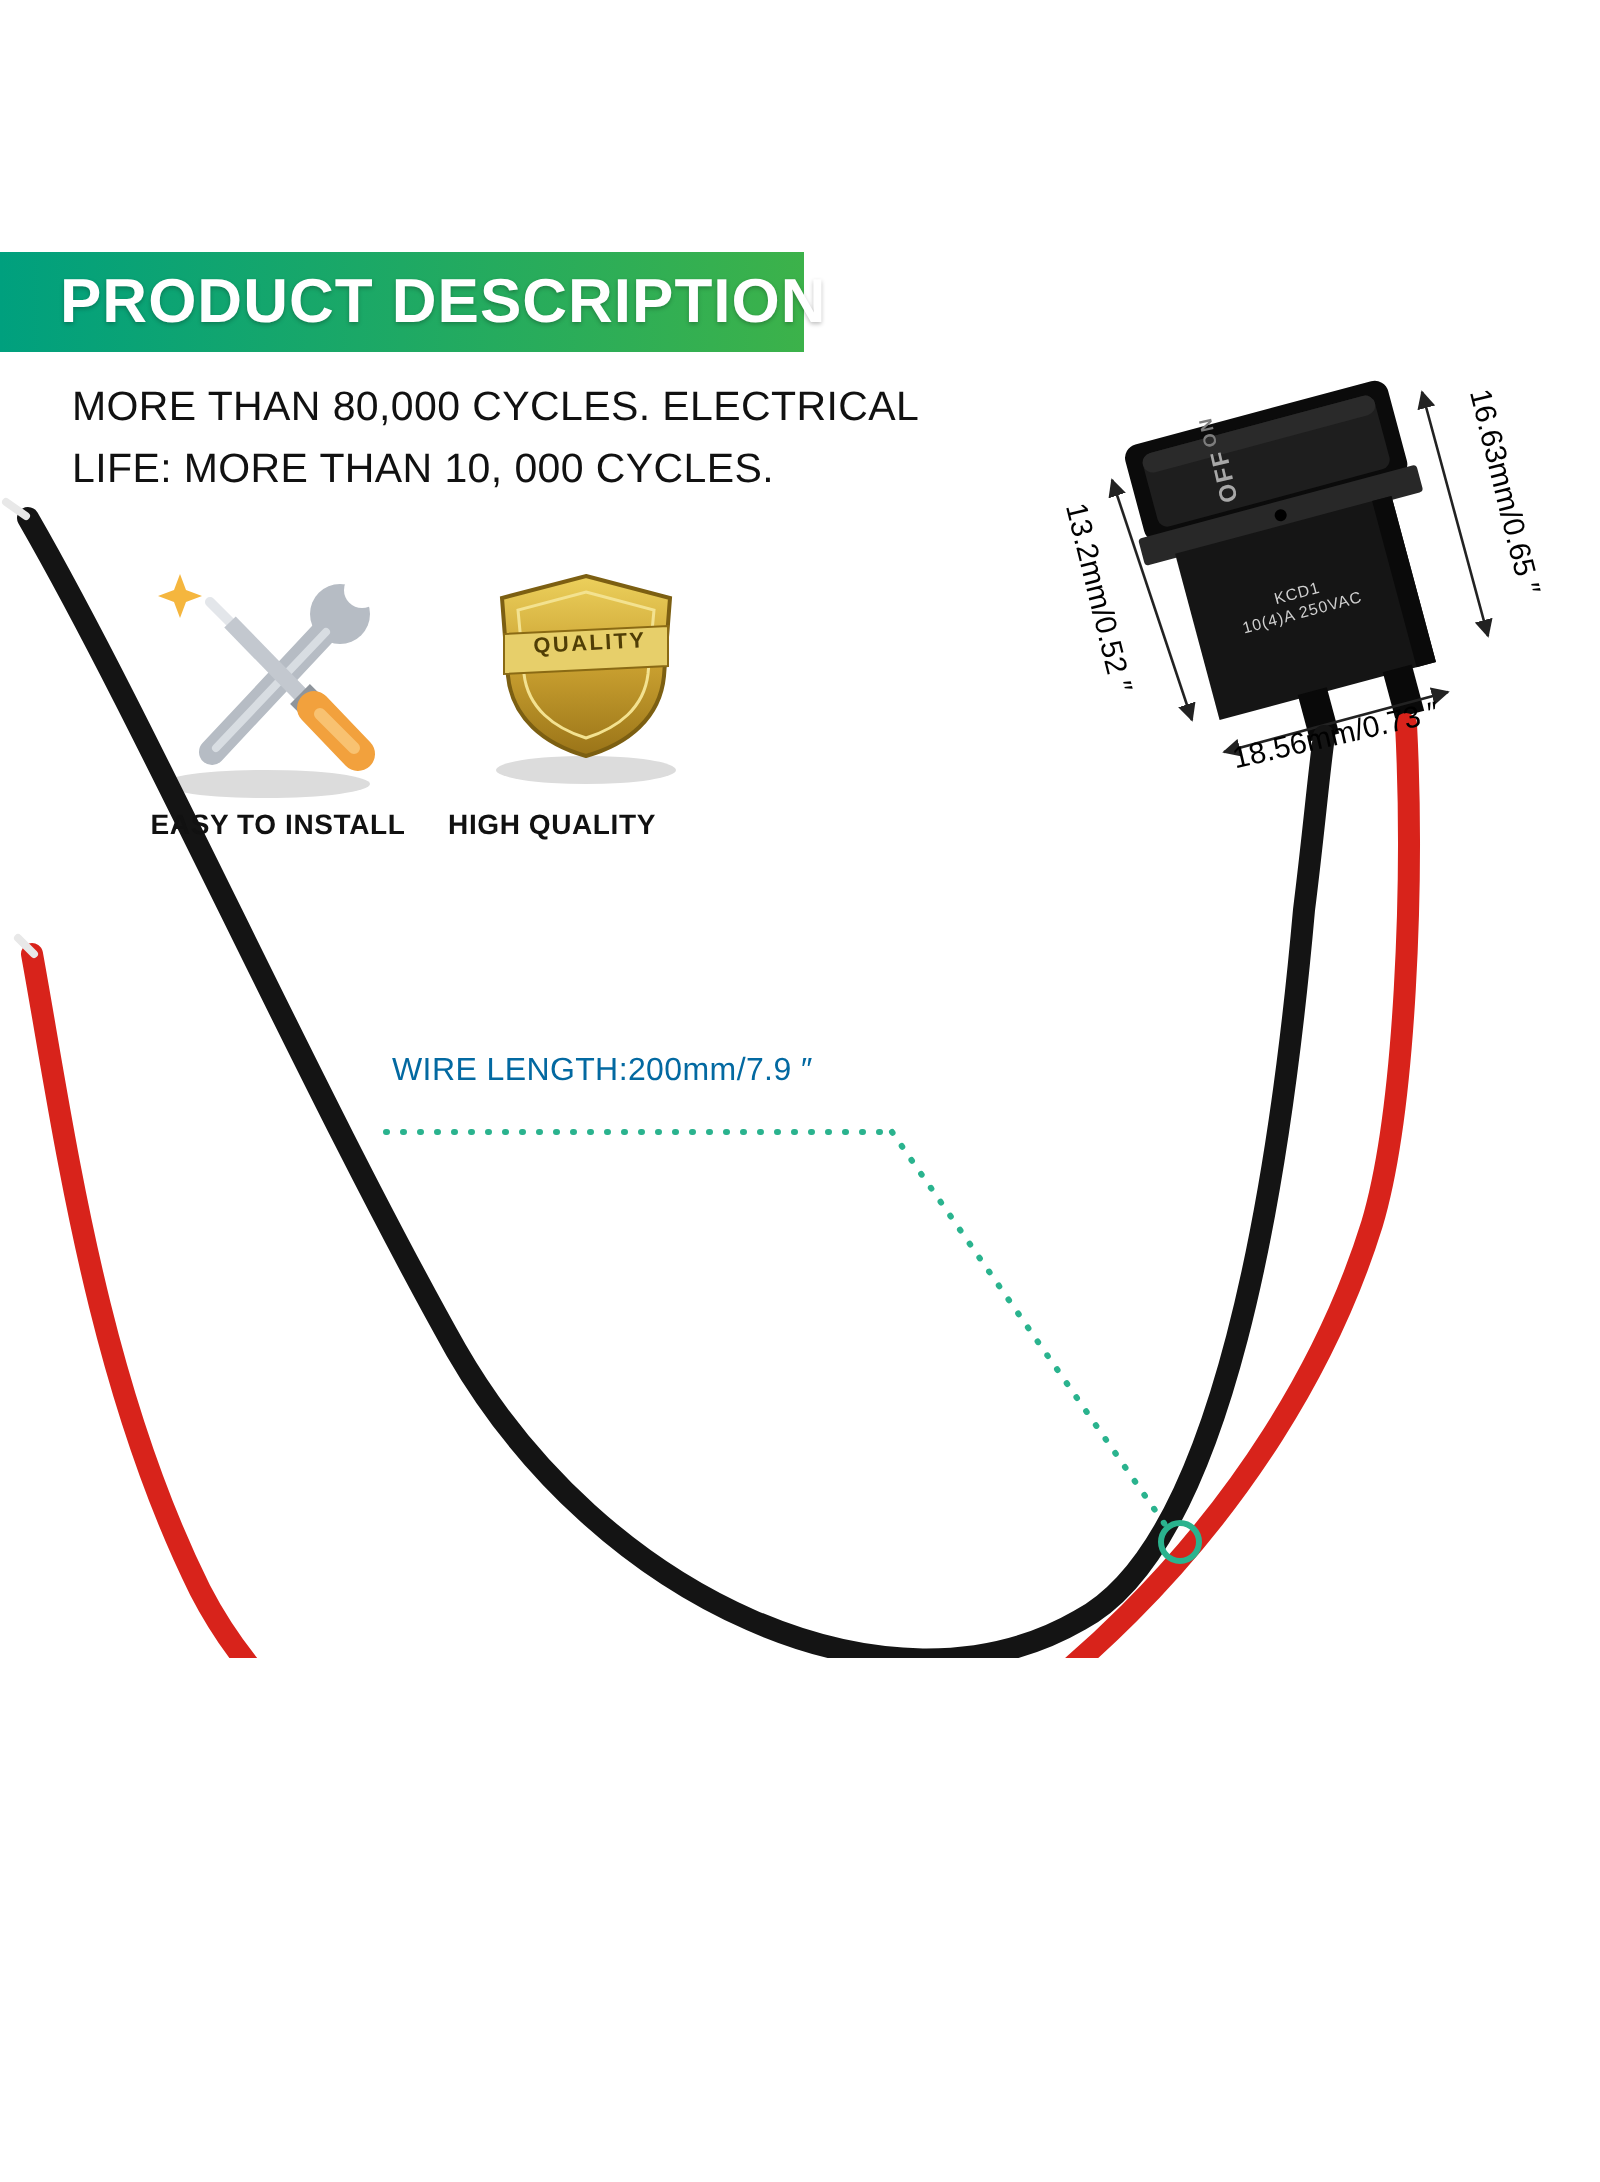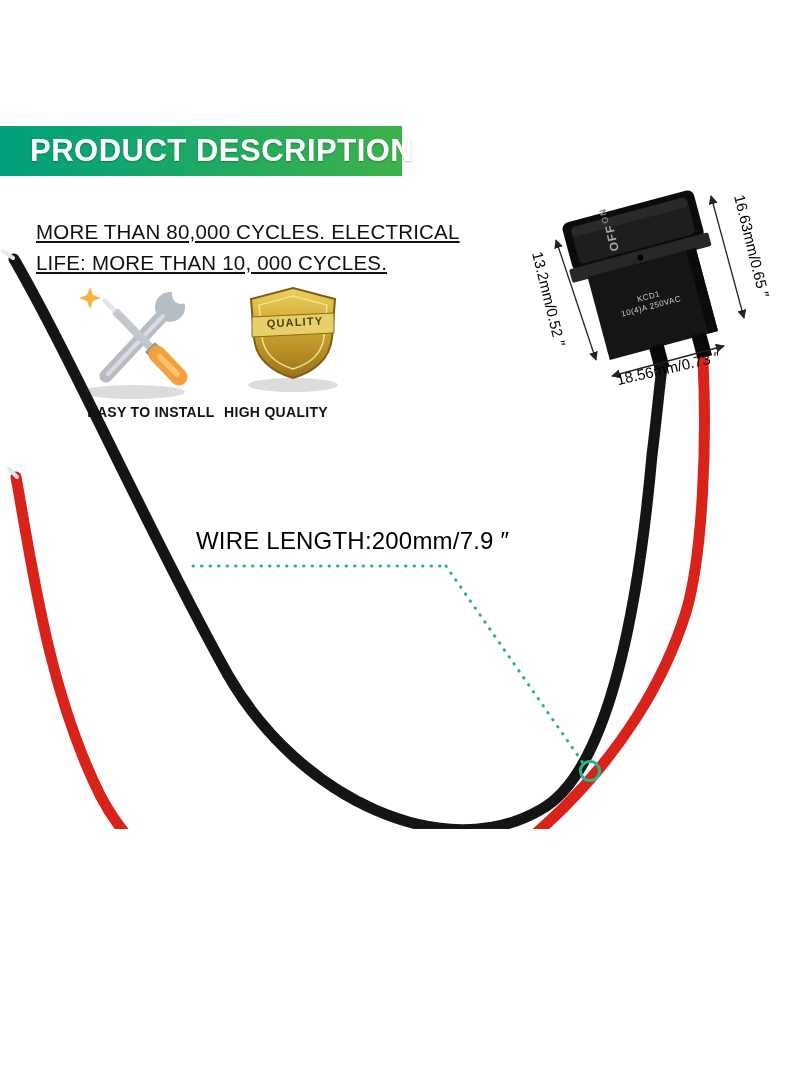--- a/index.html
+++ b/index.html
@@ -8,31 +8,31 @@
     font-family:"Liberation Sans",sans-serif;overflow:hidden;
   }
   .banner{
     position:absolute;left:0;top:126px;width:402px;height:50px;
     background:linear-gradient(90deg,#00a07e,#3cb24a);
     color:#fff;font-weight:bold;font-size:31px;line-height:50px;
     padding-left:30px;box-sizing:border-box;letter-spacing:.5px;
     text-shadow:0 1px 2px rgba(0,0,0,.25);white-space:nowrap;
   }
   .description{
-    position:absolute;left:36px;top:216px;width:455px;
-    font-size:20.5px;line-height:31px;color:#111;letter-spacing:.2px;text-decoration:underline;
+    position:absolute;left:36px;top:188px;width:455px;
+    font-size:20.5px;line-height:31px;color:#111;letter-spacing:.2px;
   }
   .feature-label{
     position:absolute;top:404px;font-size:14px;font-weight:bold;color:#111;
     text-align:center;letter-spacing:.3px;
   }
-  #label-install{left:76px;width:150px;}
+  #label-install{left:64px;width:150px;}
   #label-quality{left:201px;width:150px;}
   .wire-length{
-    position:absolute;left:196px;top:527px;font-size:24px;color:#000000;
+    position:absolute;left:196px;top:527px;font-size:16px;color:#0369a1;
     letter-spacing:.2px;white-space:nowrap;
   }
   .dim{
     position:absolute;font-size:15px;color:#000;white-space:nowrap;
     transform-origin:center;
   }
   #dim-right{left:752px;top:246px;transform:translate(-50%,-50%) rotate(76deg);}
   #dim-left{left:549px;top:299px;transform:translate(-50%,-50%) rotate(76deg);}
   #dim-bottom{left:668px;top:368px;transform:translate(-50%,-50%) rotate(-13deg);}
   .rocker-text{

